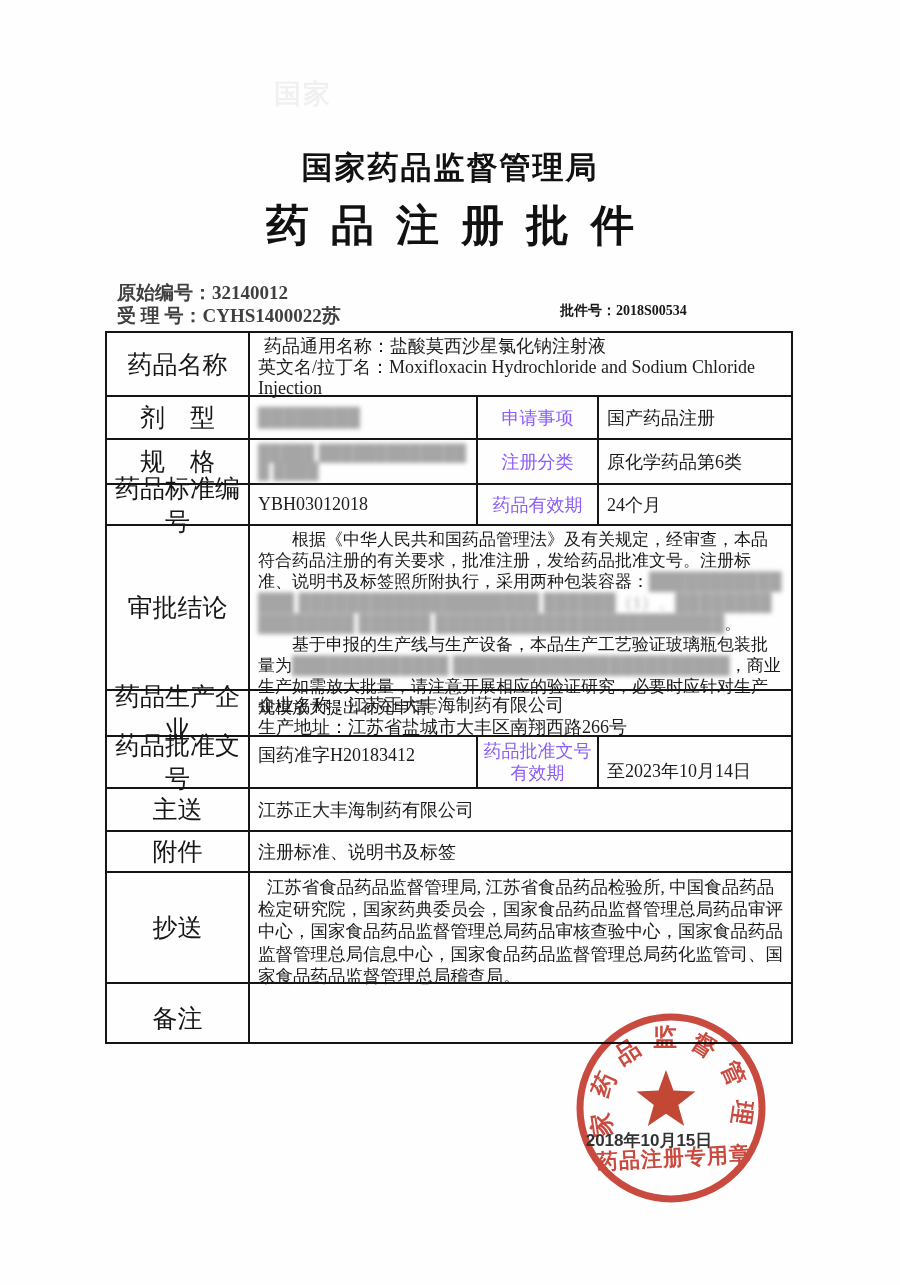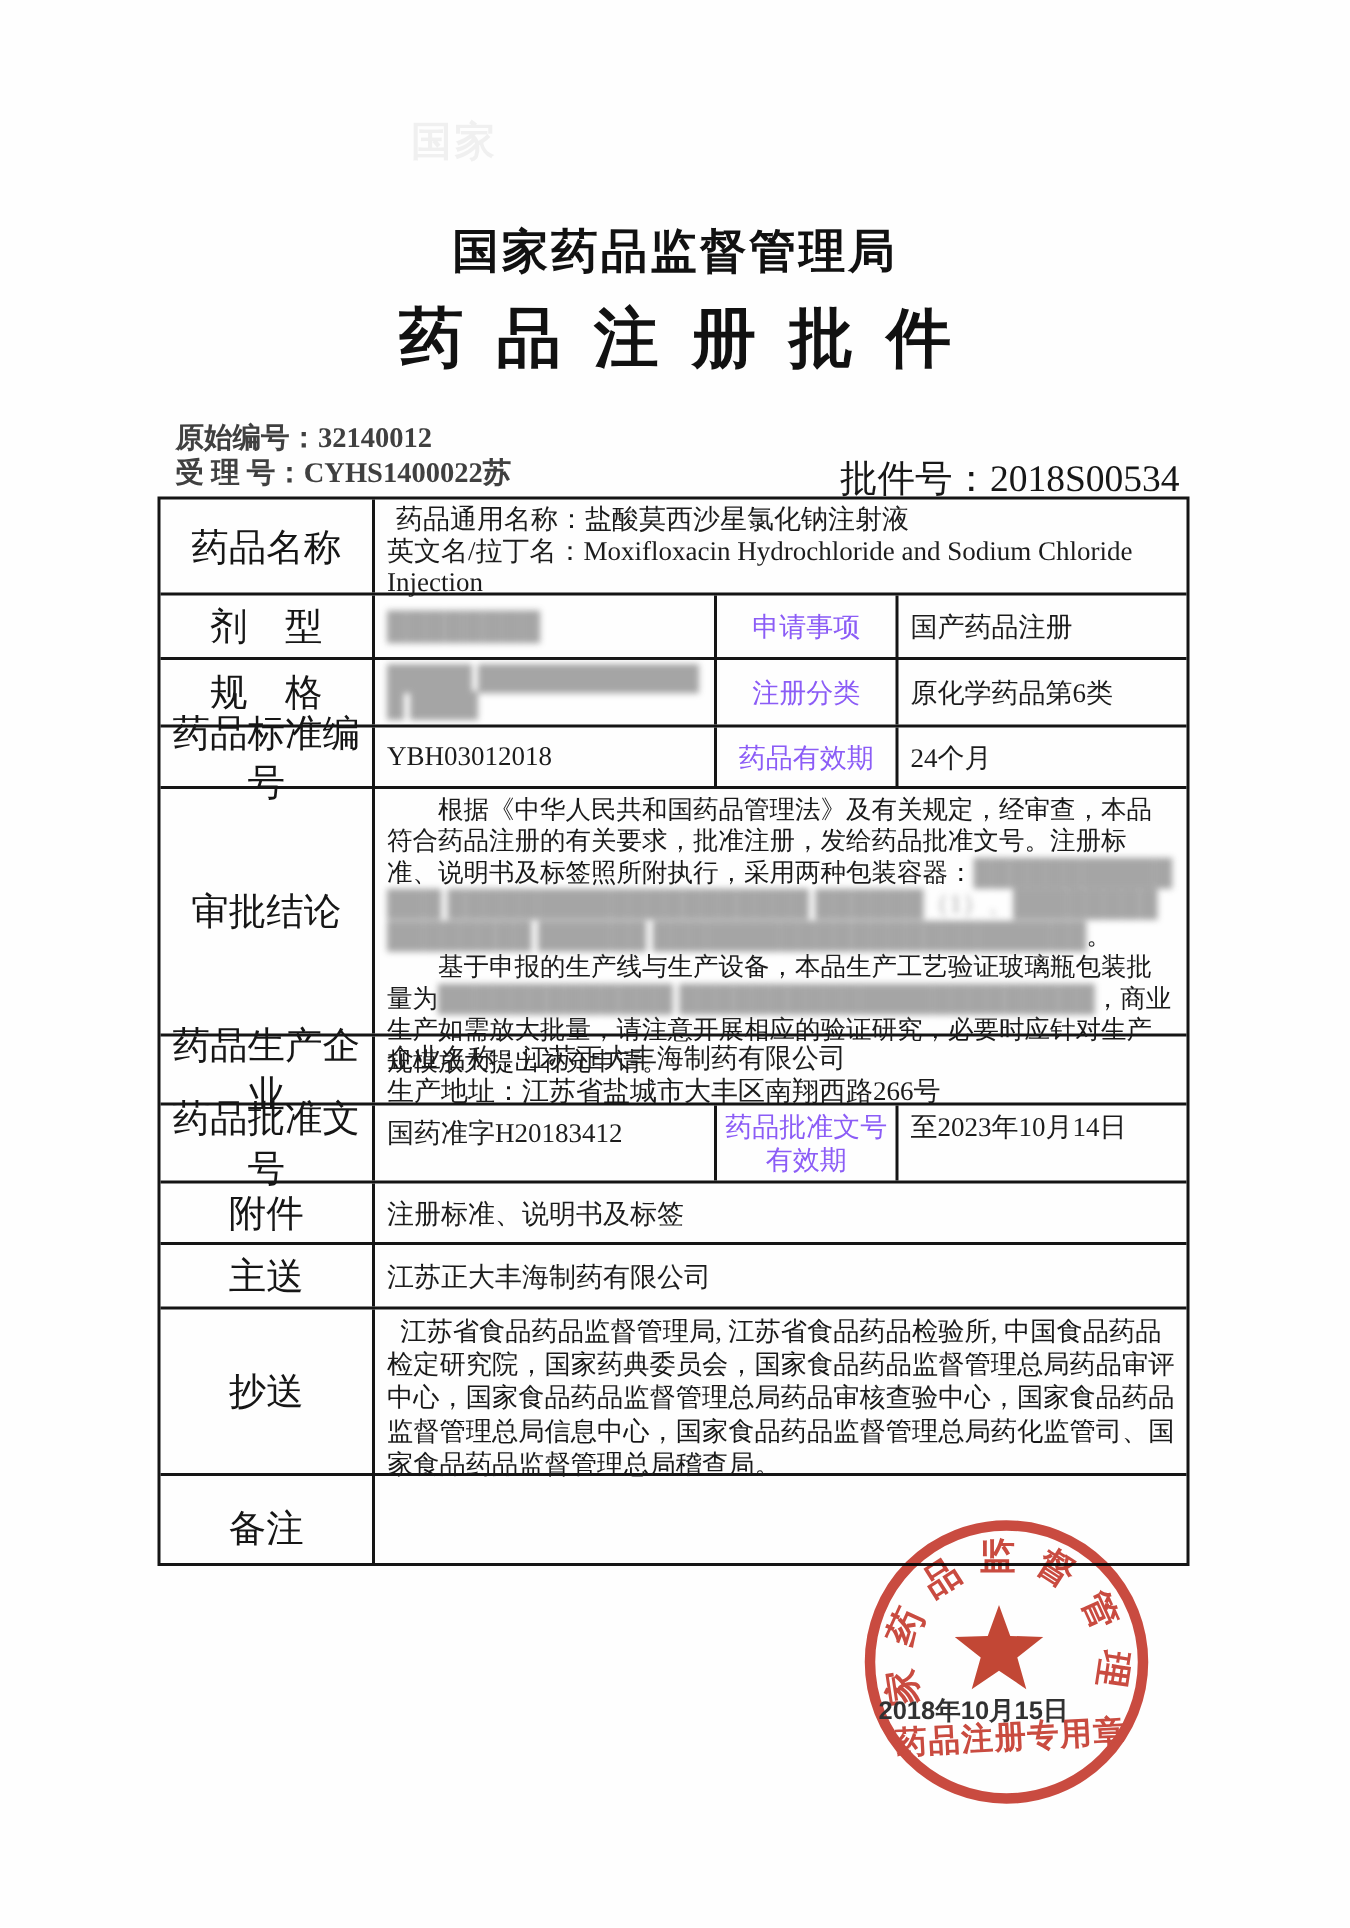--- a/index.html
+++ b/index.html
@@ -23,21 +23,21 @@
     font-family:"Liberation Sans","DejaVu Sans",sans-serif;
     font-weight:bold;font-size:31px;letter-spacing:2px;color:#111;
   }
   .doctitle{
     position:absolute;top:197px;left:0;width:100%;text-align:center;
     font-weight:bold;font-size:43px;letter-spacing:22px;text-indent:22px;color:#111;
   }
 
   
   .meta{position:absolute;left:117px;top:281px;font-size:19px;font-weight:bold;line-height:23px;color:#404040;}
-  .approvalno{position:absolute;left:560px;top:302px;font-size:25px;font-weight:normal;color:#171717;}
+  .approvalno{position:absolute;left:560px;top:302px;font-size:14px;font-weight:bold;color:#171717;}
 
   
   .tbl{
     position:absolute;left:105px;top:331px;width:688px;
     border:2px solid #151515;box-sizing:border-box;background:transparent;
   }
   .row{display:flex;box-sizing:border-box;border-top:2px solid #151515;}
   .row.first{border-top:0;}
   .lbl{
     width:143px;min-width:143px;box-sizing:border-box;
@@ -154,35 +154,35 @@
       </div>
     </div>
 
     <div class="row r7">
       <div class="lbl">药品批准文号</div>
       <div class="v1">
           <div class="val" style="align-items:flex-start;padding-top:6px;">国药准字H20183412</div>
         </div>
       <div class="l2">药品批准文号有效期</div>
       <div class="v2">
-          <div class="val" style="align-items:flex-start;padding-top:2px;">至2023年10月14日</div>
+          <div class="val" style="align-items:flex-start;padding-top:22px;">至2023年10月14日</div>
+        </div>
+    </div>
+
+    <div class="row r9">
+      <div class="lbl">主送</div>
+      <div class="v2">
+          <div class="val">江苏正大丰海制药有限公司</div>
         </div>
     </div>
 
     <div class="row r8">
       <div class="lbl">附件</div>
       <div class="v2">
           <div class="val">注册标准、说明书及标签</div>
-        </div>
-    </div>
-
-    <div class="row r9">
-      <div class="lbl">主送</div>
-      <div class="v2">
-          <div class="val">江苏正大丰海制药有限公司</div>
         </div>
     </div>
 
     <div class="row r10">
       <div class="lbl">抄送</div>
       <div class="vfull">
         <p class="cc">江苏省食品药品监督管理局, 江苏省食品药品检验所, 中国食品药品检定研究院，国家药典委员会，国家食品药品监督管理总局药品审评中心，国家食品药品监督管理总局药品审核查验中心，国家食品药品监督管理总局信息中心，国家食品药品监督管理总局药化监管司、国家食品药品监督管理总局稽查局。</p>
       </div>
     </div>
 

